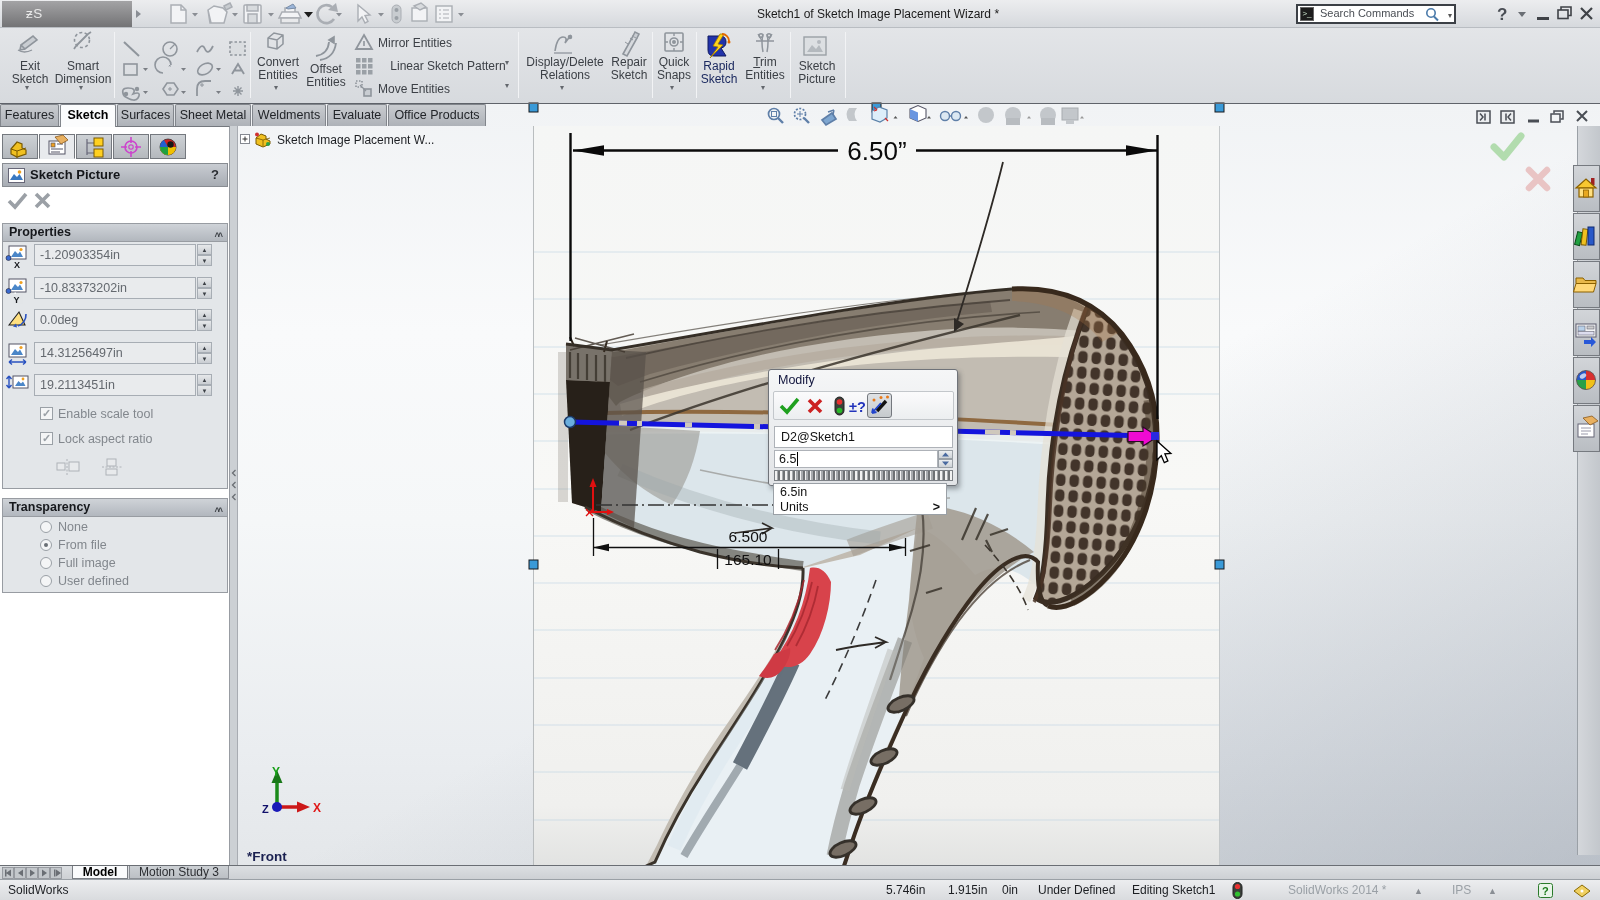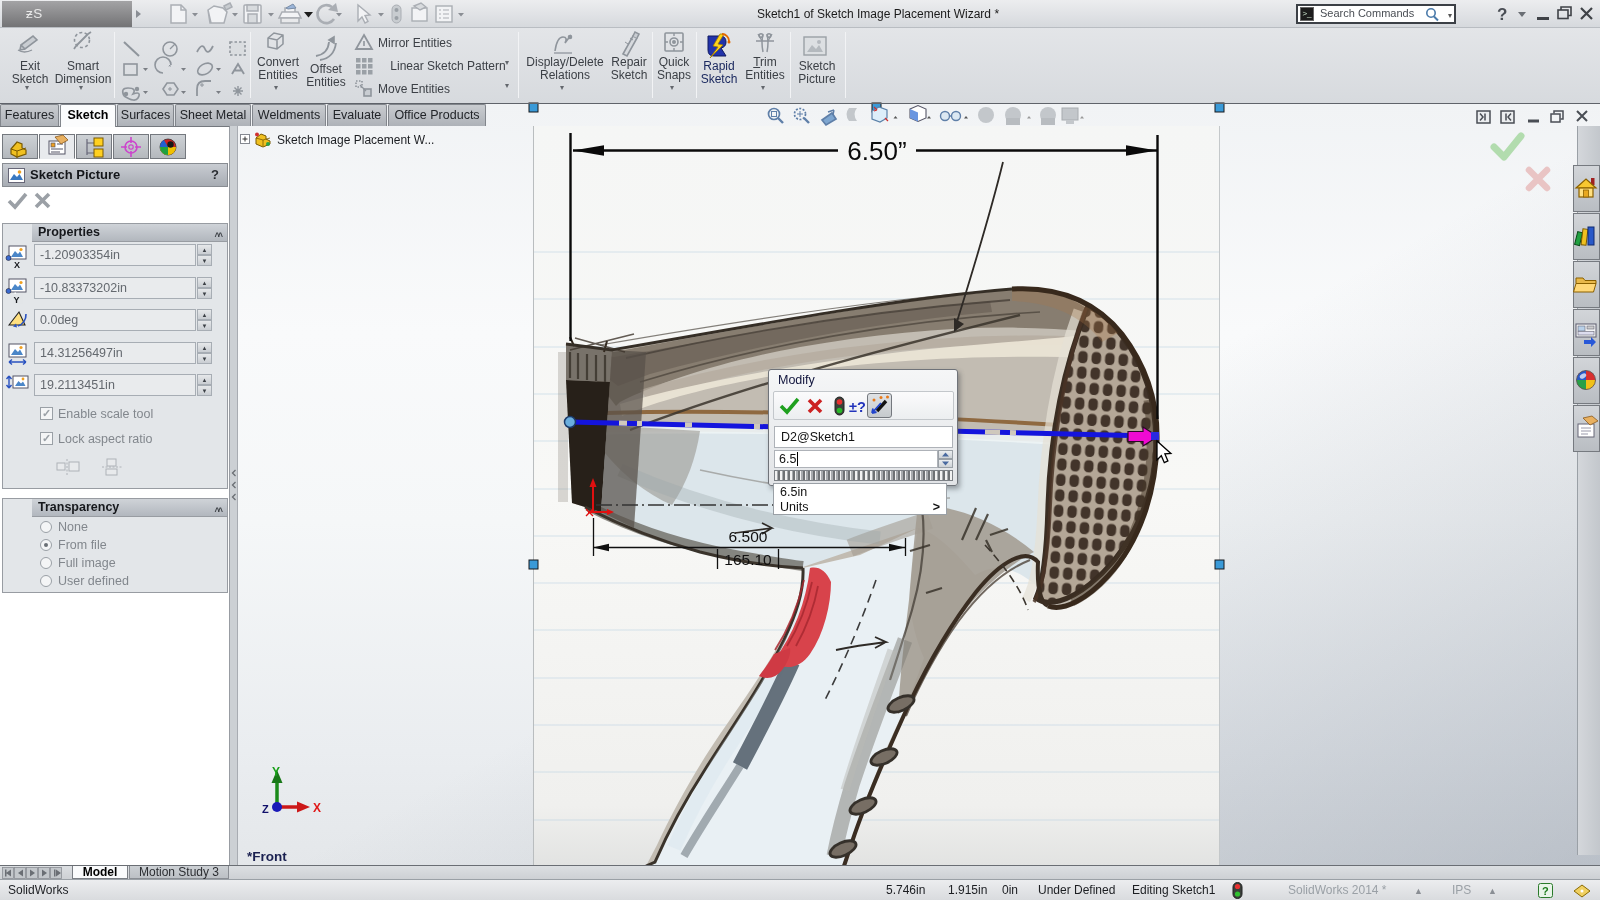--- a/index.html
+++ b/index.html
@@ -26,21 +26,21 @@
 #cmtabs { left:0; top:103px; width:1600px; height:23px; border-top:1px solid #5f636a; z-index:30; }
 .cmtab { position:absolute; top:0px; height:22px; background:linear-gradient(#c9ccd0,#aeb2b8); border:1px solid #82868c; border-bottom:none; color:#222529; font-size:12.5px; text-align:center; line-height:21px; border-radius:2px 2px 0 0; }
 .cmtab.active { background:#fbfcfd; font-weight:bold; color:#000; height:23px; }
 
 
 #lpanel { left:0; top:126px; width:230px; height:739px; background:#ffffff; border-right:1px solid #989ca2; border-top:1px solid #74787e; }
 .ptab { position:absolute; top:7px; width:36px; height:25px; background:linear-gradient(#cdd1d5,#b4b8bd); border:1px solid #74787e; }
 .ptab.active { background:#e8eaed; border-bottom:1px solid #e8eaed; }
 #pmheader { left:2px; top:36px; width:226px; height:24px; background:linear-gradient(#c8ccd2,#a7acb3); border:1px solid #888c92; color:#14161a; font-size:13px; font-weight:bold; line-height:22px; }
 .grpbox { position:absolute; left:2px; width:226px; border:1px solid #989ca2; background:#e3e6e9; }
-.grphdr { height:18px; background:linear-gradient(#cfd3d8,#b2b7be); border-bottom:1px solid #989ca2; font-size:12.5px; font-weight:bold; color:#16181c; line-height:17px; padding-left:6px;margin-left:29px; }
+.grphdr { height:18px; background:linear-gradient(#cfd3d8,#b2b7be); border-bottom:1px solid #989ca2; font-size:12.5px; font-weight:bold; color:#16181c; line-height:17px; padding-left:6px; }
 .chev { position:absolute; right:6px; top:3px; font-size:9px; color:#3c4046; letter-spacing:-2px; }
 .pfield { position:absolute; left:34px; width:162px; height:22px; background:#e9ebed; border:1px solid #a7adb4; font-size:12.5px; color:#64696f; line-height:20px; padding-left:5px; }
 .spin { position:absolute; left:197px; width:15px; height:22px; }
 .spin div { position:absolute; left:0; width:15px; height:11px; background:linear-gradient(#e6e8ea,#c9cdd2); border:1px solid #a7adb4; font-size:6px; color:#3c4046; text-align:center; line-height:10px; }
 .cb { position:absolute; left:40px; width:13px; height:13px; background:#f4f5f6; border:1px solid #9aa0a6; color:#9aa0a6; font-size:11px; line-height:11px; text-align:center; font-weight:bold; }
 .cblbl { position:absolute; left:58px; font-size:12.5px; color:#82878d; }
 .radio { position:absolute; left:40px; width:12px; height:12px; background:#f4f5f6; border:1px solid #9aa0a6; border-radius:50%; }
 .radio.sel::after { content:""; position:absolute; left:3px; top:3px; width:4px; height:4px; border-radius:50%; background:#6a6f75; }
 
 

